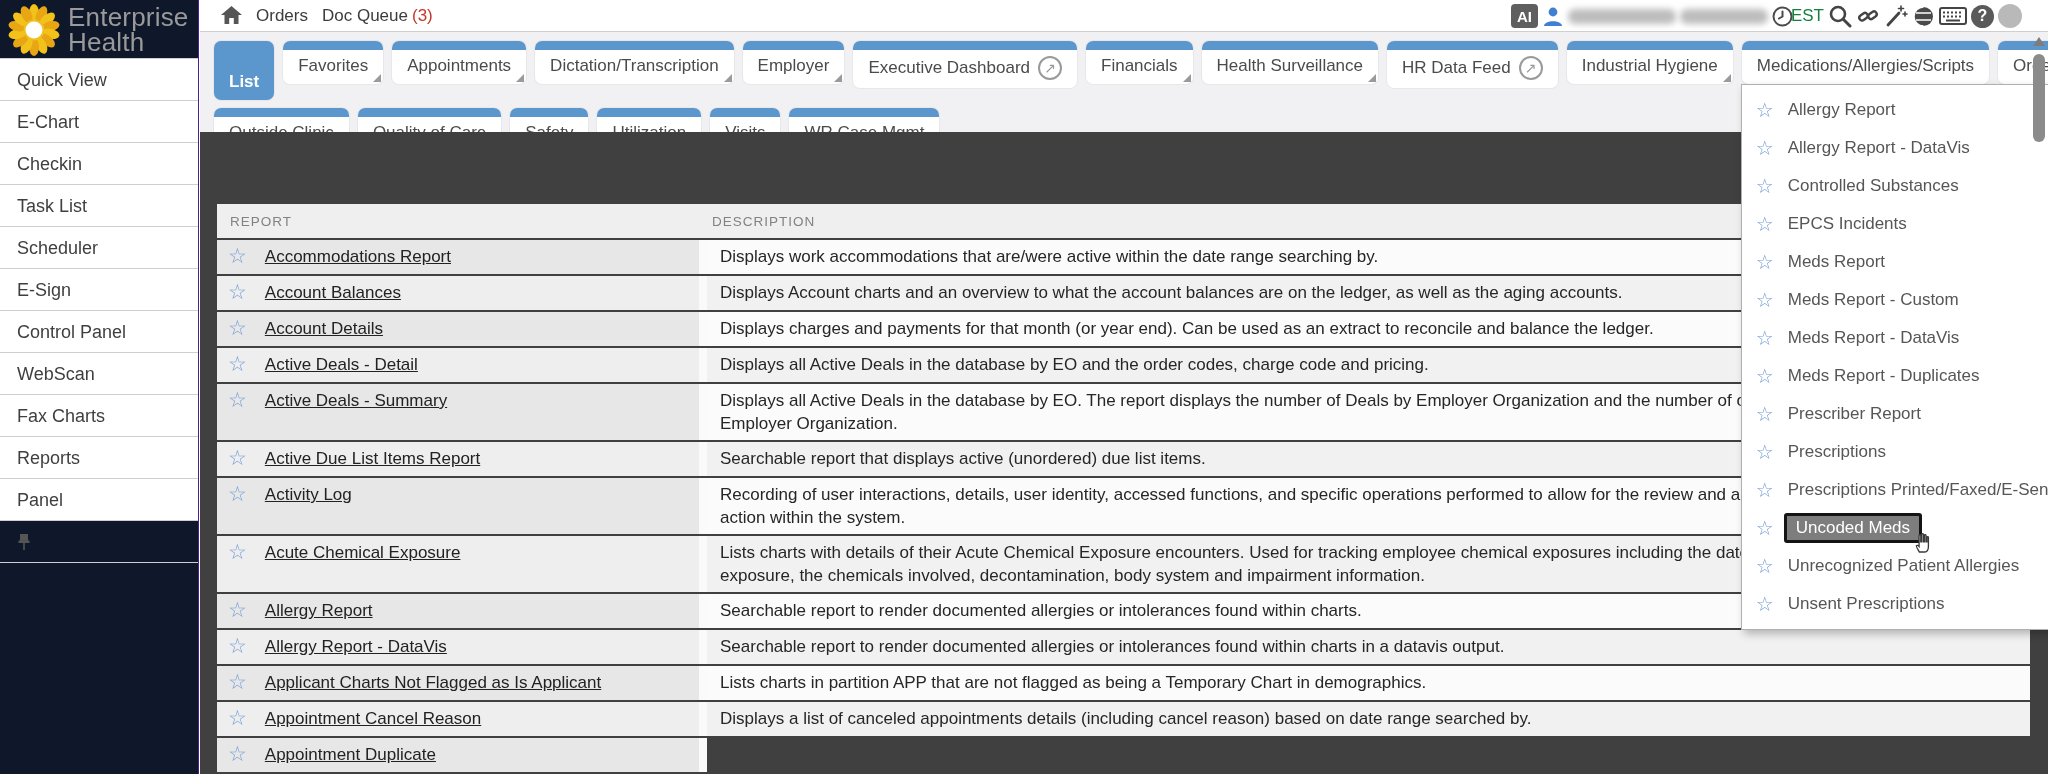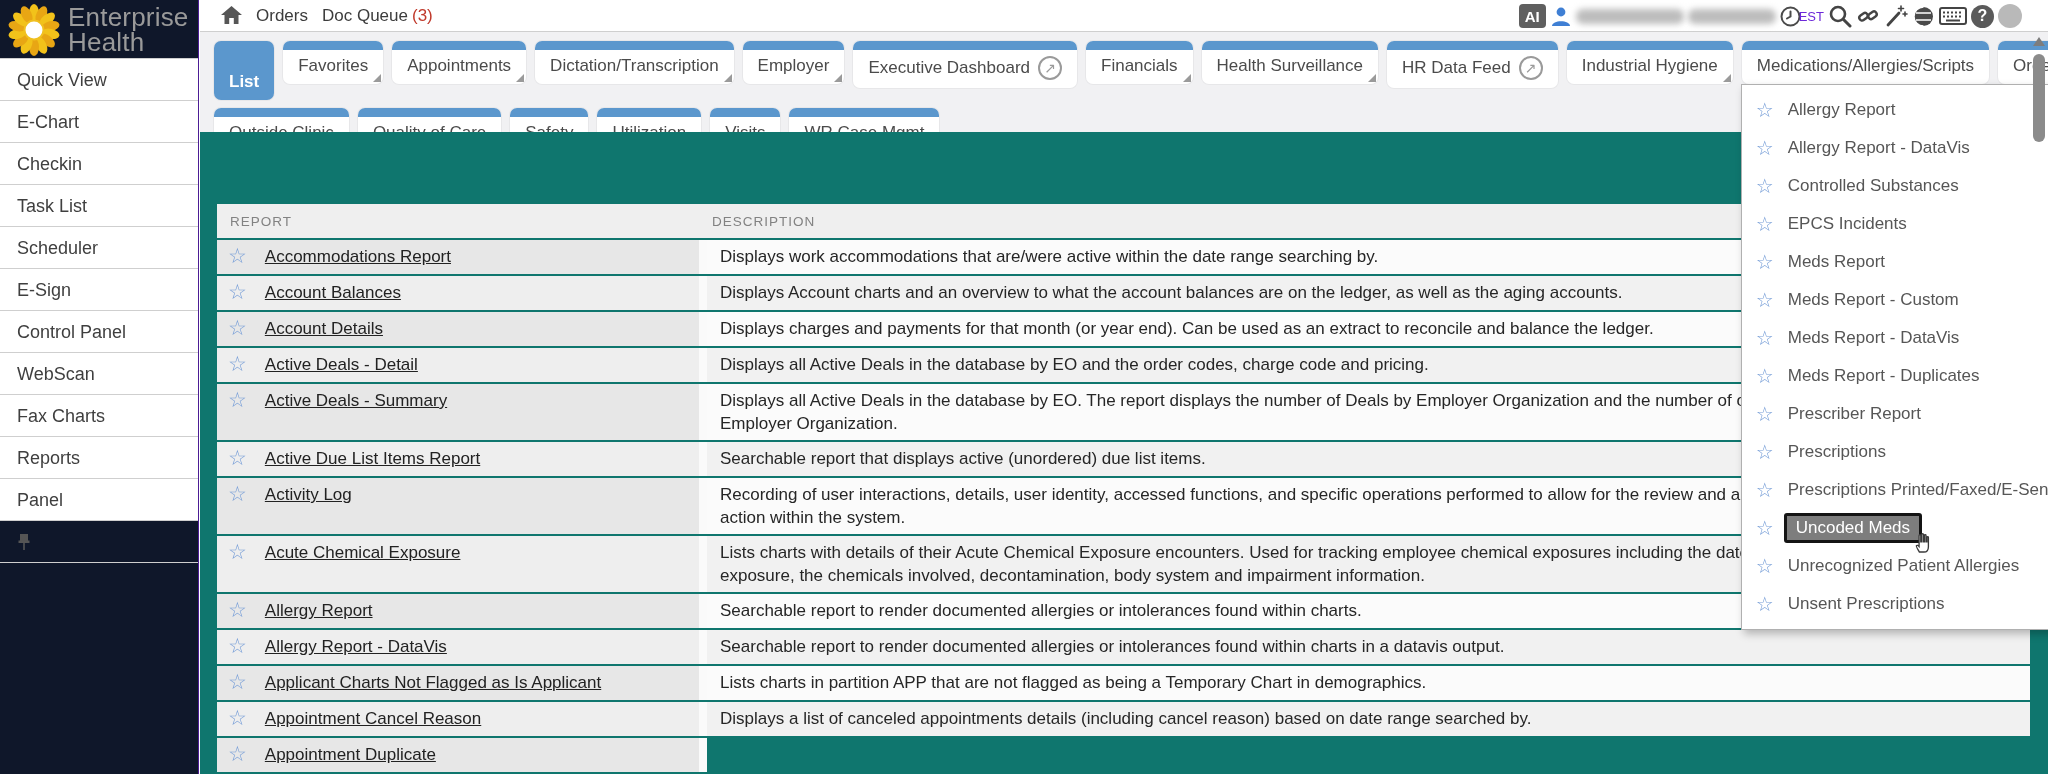--- a/index.html
+++ b/index.html
@@ -37,21 +37,21 @@
   .badge-red { color:#c0392b; margin-left:4px; }
   #topbar-icons {
     position:absolute; right:26px; top:0; height:32px;
     display:flex; align-items:center; gap:4px;
   }
   .ai-badge {
     background:#5f5f5f; color:#fff; font-weight:bold; font-size:15px;
     width:27px; height:24px; border-radius:4px; display:flex; align-items:center; justify-content:center;
   }
   .blur-pill { background:#bdbdbd; border-radius:7px; filter:blur(3px); }
-  .tz-label { font-size:13px; color:#6d28d9; margin-left:-6px; }
+  .tz-label { font-size:17px; color:#15803d; margin-left:-6px; }
   .help-circle {
     width:23px; height:23px; border-radius:50%; background:#5a5a5a; color:#fff;
     font-size:16px; font-weight:bold; display:flex; align-items:center; justify-content:center;
   }
   .avatar-circle { width:24px; height:24px; border-radius:50%; background:#b9b9b9; }
 
   
   #tabstrip {
     background:#f1f1f3; border-bottom:2px solid #4f4f4f;
     padding:9px 0 10px 14px;
@@ -95,21 +95,21 @@
   .menu-label.hl {
     position:relative;
     background:#7d7d7d; color:#fff; border:3px solid #141414; border-radius:3px;
     padding:2px 9px; margin-left:-4px;
   }
   .hand-cursor { position:absolute; right:-14px; bottom:-14px; }
 
   
   #content {
     position:absolute; top:132px; bottom:0; left:0; right:0;
-    background:#0f766e; overflow:hidden;text-decoration:underline;
+    background:#404040; overflow:hidden;text-decoration:underline;
   }
   #view-btn {
     position:absolute; top:19px; right:35px; height:37px; padding:0 19px;
     background:#fff; border:1px solid #c9c9c9; border-radius:6px;
     font-size:17px; color:#7a7a7a; letter-spacing:.4px; cursor:pointer; z-index:10;
     font-family:"Liberation Sans", sans-serif;
   }
 
   
   #report-table { position:absolute; left:17px; right:18px; top:72px; }

